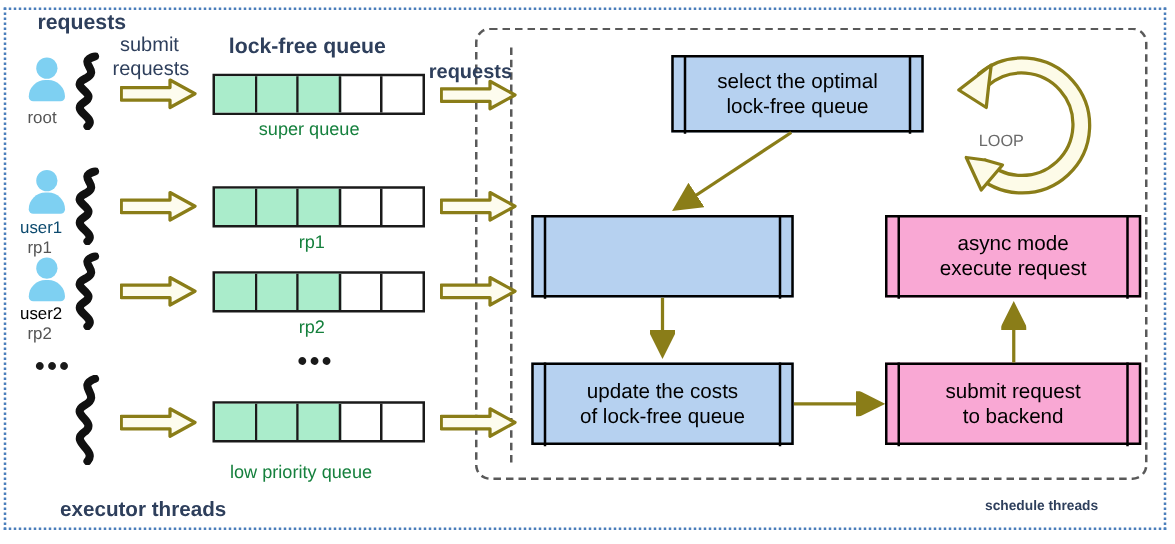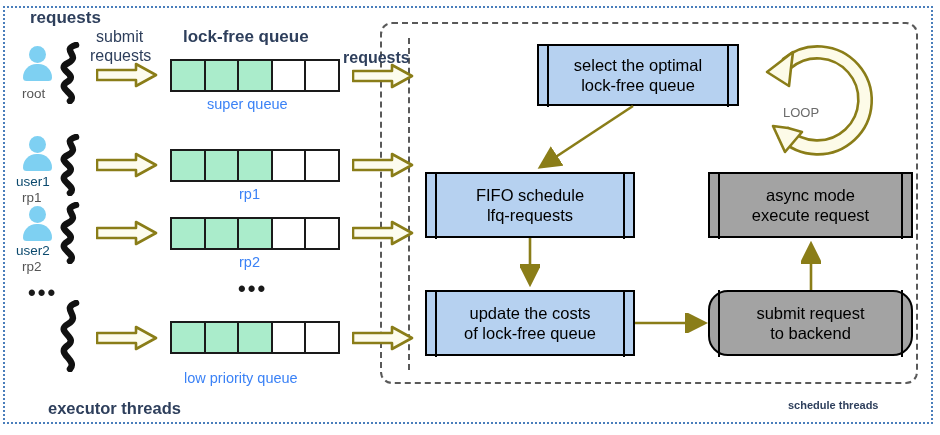--- a/index.html
+++ b/index.html
@@ -31,33 +31,33 @@
 
   
   .squig{position:absolute;}
 
   
   .queue{position:absolute;height:33px;width:170px;display:flex;
     border:2.5px solid #1a1a1a;box-sizing:border-box;background:#fff;}
   .queue .cell{flex:1;border-right:2.5px solid #1a1a1a;box-sizing:border-box;}
   .queue .cell:last-child{border-right:none;}
   .queue .cell.filled{background:#aaeccb;}
-  .qcap{position:absolute;font-size:14.5px;color:#3b82f6;white-space:nowrap;}
+  .qcap{position:absolute;font-size:14.5px;color:#15803d;white-space:nowrap;}
 
   
   .blockarrow{position:absolute;}
 
   
   .pbox{position:absolute;border:2.5px solid #000;box-sizing:border-box;
     display:flex;align-items:center;justify-content:center;text-align:center;
     font-weight:normal;font-size:16.5px;color:#000;line-height:1.22;}
   .pbox .inner-l{position:absolute;left:8px;top:-2.5px;bottom:-2.5px;width:0;border-left:2.5px solid #000;}
   .pbox .inner-r{position:absolute;right:8px;top:-2.5px;bottom:-2.5px;width:0;border-right:2.5px solid #000;}
   .pbox.blue{background:#b6d1f0;}
-  .pbox.white{background:#a3a3a3;justify-content:center;}
+  .pbox.white{background:#f9a8d4;justify-content:center;}
   .pbox span{position:relative;z-index:2;padding:0 14px;}
 
   
   .conn{position:absolute;}
 
   .dots{position:absolute;font-size:22px;font-weight:bold;color:#1a1a1a;letter-spacing:2px;line-height:1;}
 </style>
 </head>
 <body>
 
@@ -86,21 +86,21 @@
     <div class="head"></div>
     <div class="body"></div>
   </div>
   <div class="lbl" style="left:16px;top:174px;font-size:13.5px;color:#0c4a6e;">user1</div>
   <div class="lbl" style="left:22px;top:190px;font-size:13.5px;color:#555;">rp1</div>
 
   <div class="avatar" style="left:20px;top:206px;">
     <div class="head"></div>
     <div class="body"></div>
   </div>
-  <div class="lbl" style="left:16px;top:243px;font-size:13.5px;color:#0c4a6e;">user2</div>
+  <div class="lbl" style="left:16px;top:243px;font-size:13.5px;color:#000000;">user2</div>
   <div class="lbl" style="left:22px;top:259px;font-size:13.5px;color:#555;">rp2</div>
 
   <div class="dots" style="left:28px;top:282px;">•••</div>
 
   <svg class="squig" style="left:56px;top:42px;" width="30" height="62" viewBox="0 0 30 62">
     <path d="M20 3 C4 8, 26 14, 12 21 C-2 28, 24 32, 11 40 C0 47, 22 52, 14 59" fill="none" stroke="#111" stroke-width="6.5" stroke-linecap="round"></path>
   </svg>
   <svg class="squig" style="left:56px;top:134px;" width="30" height="62" viewBox="0 0 30 62">
     <path d="M20 3 C4 8, 26 14, 12 21 C-2 28, 24 32, 11 40 C0 47, 22 52, 14 59" fill="none" stroke="#111" stroke-width="6.5" stroke-linecap="round"></path>
   </svg>
@@ -176,36 +176,35 @@
 
   <div class="pbox blue" style="left:537px;top:44px;width:202px;height:62px;">
     <div class="inner-l"></div>
     <div class="inner-r"></div>
     <span><span>select the optimal</span><br><span>lock-free queue</span></span>
   </div>
 
   <div class="pbox blue" style="left:425px;top:172px;width:210px;height:66px;">
     <div class="inner-l"></div>
     <div class="inner-r"></div>
-    <span><span>FIFO schedule</span><br><span>lfq-requests</span></span>
   </div>
 
   <div class="pbox blue" style="left:425px;top:290px;width:210px;height:66px;">
     <div class="inner-l"></div>
     <div class="inner-r"></div>
     <span><span>update the costs</span><br><span>of lock-free queue</span></span>
   </div>
 
   <div class="pbox white" style="left:708px;top:172px;width:205px;height:66px;">
     <div class="inner-l"></div>
     <div class="inner-r"></div>
     <span><span>async mode</span><br><span>execute request</span></span>
   </div>
 
-  <div class="pbox white" style="left:708px;top:290px;width:205px;height:66px;border-radius:20px;">
+  <div class="pbox white" style="left:708px;top:290px;width:205px;height:66px;">
     <div class="inner-l"></div>
     <div class="inner-r"></div>
     <span><span>submit request</span><br><span>to backend</span></span>
   </div>
 
   <svg class="conn" style="left:520px;top:104px;" width="120" height="72" viewBox="0 0 120 72">
     <defs>
       <marker id="ah" markerWidth="9" markerHeight="9" refX="7" refY="4.5" orient="auto">
         <path d="M0 0 L9 4.5 L0 9 Z" fill="#8a7d18"></path>
       </marker>

